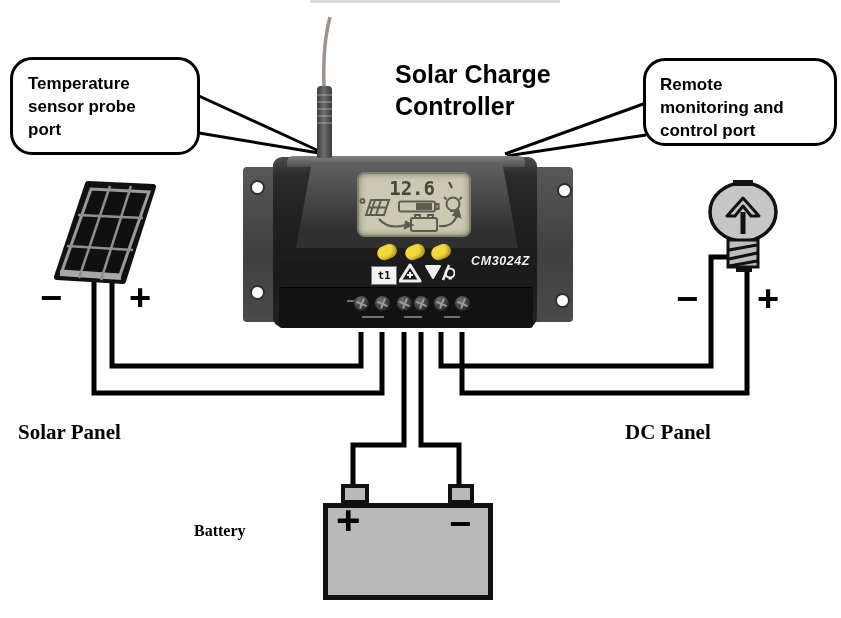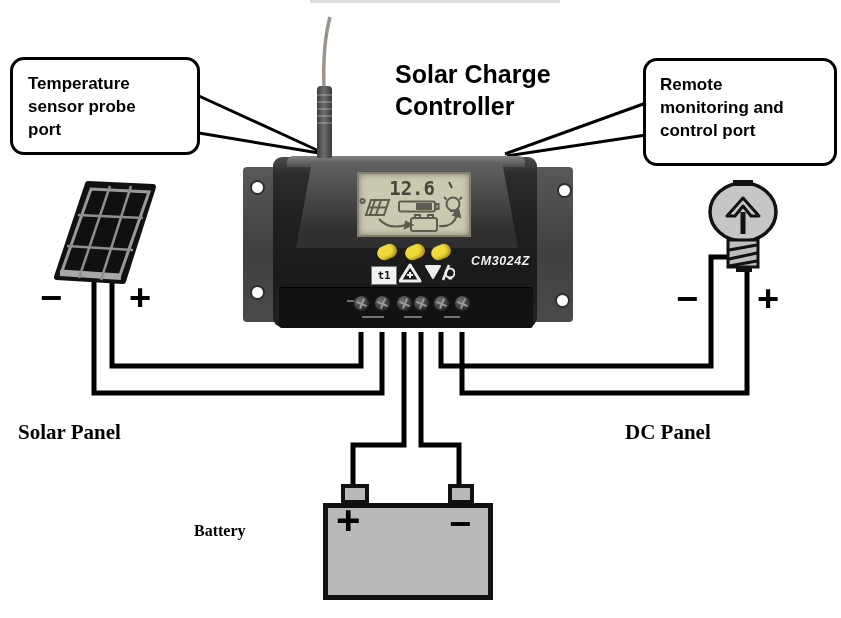--- a/index.html
+++ b/index.html
@@ -1,23 +1,23 @@
 <!DOCTYPE html>
 <html><head>
 <meta charset="utf-8">
 <style>
   html,body{margin:0;padding:0;background:#fff;}
   #stage{position:relative;width:841px;height:618px;background:#fff;overflow:hidden;
          font-family:"Liberation Sans",sans-serif;color:#000;}
   .abs{position:absolute;}
   
-  .callout{position:absolute;background:#fff;border:3px solid #000;border-radius:14px;
+  .callout{position:absolute;background:#fff;border:3px solid #000;border-radius:22px;
            font-weight:bold;font-size:17px;line-height:23px;z-index:6;}
   #callout-temp{left:10px;top:57px;width:190px;height:98px;padding:12px 40px 0 15px;box-sizing:border-box;}
-  #callout-remote{left:643px;top:58px;width:194px;height:108px;padding:12px 40px 0 14px;box-sizing:border-box;}
+  #callout-remote{left:643px;top:58px;width:194px;height:88px;padding:12px 40px 0 14px;box-sizing:border-box;}
   
   #title{left:372px;top:58px;width:185px;font-size:25px;line-height:32px;font-weight:bold;margin-left:23px;}
   .big-label{position:absolute;font-weight:bold;font-size:21px;font-family:Liberation Serif, serif;}
   #label-solar{left:18px;top:420px;}
   #label-dcload{left:625px;top:420px;}
   #label-battery{left:194px;top:522px;font-size:16px;}
   .sign{position:absolute;font-weight:bold;font-size:38px;line-height:30px;z-index:5;
         transform:scaleY(.95);}
   
   #controller{z-index:2;}
@@ -27,21 +27,21 @@
   .hole{position:absolute;width:11px;height:11px;border-radius:50%;background:#fff;
         box-shadow:0 0 0 2px #2e2e2e;z-index:3;}
   #body{left:273px;top:157px;width:264px;height:170px;border-radius:9px;z-index:3;
         background:linear-gradient(180deg,#4c4c4c 0%,#2c2c2c 10%,#212121 35%,#1a1a1a 70%,#232323 100%);}
   #topface{left:287px;top:156px;width:238px;height:11px;border-radius:6px 6px 0 0;z-index:4;
         background:linear-gradient(180deg,#828282,#4f4f4f);}
   #bezel{left:296px;top:164px;width:222px;height:84px;z-index:4;
         background:linear-gradient(180deg,#606060,#303030 80%);
         clip-path:polygon(7% 0,93% 0,100% 100%,0 100%);}
   #lcd{left:357px;top:172px;width:110px;height:61px;background:#ccc9b3;border:2px solid #83816e;
-       border-radius:0;z-index:5;box-shadow:inset 0 0 6px rgba(60,60,40,.55);}
+       border-radius:8px;z-index:5;box-shadow:inset 0 0 6px rgba(60,60,40,.55);}
   .btn{position:absolute;width:20px;height:14px;border-radius:7px;background:#f2d93b;z-index:5;
        transform:rotate(-24deg);box-shadow:inset -2px -2px 3px rgba(120,90,0,.5);}
   #t1-box{left:371px;top:266px;width:24px;height:17px;background:#f2f2f2;border:1px solid #777;
           z-index:5;font-family:"DejaVu Sans Mono",monospace;font-weight:bold;font-size:11px;
           color:#111;text-align:center;line-height:17px;}
   #model{left:471px;top:254px;z-index:5;color:#f4f4f4;font-weight:bold;font-size:12.5px;
          letter-spacing:.6px;font-style:italic;text-shadow:0 0 1px #000;}
   #termstrip{left:279px;top:287px;width:254px;height:40px;background:#121212;border-radius:3px;
              z-index:4;border-top:1px solid #000;}
   .screw{position:absolute;width:15px;height:15px;border-radius:50%;z-index:5;

